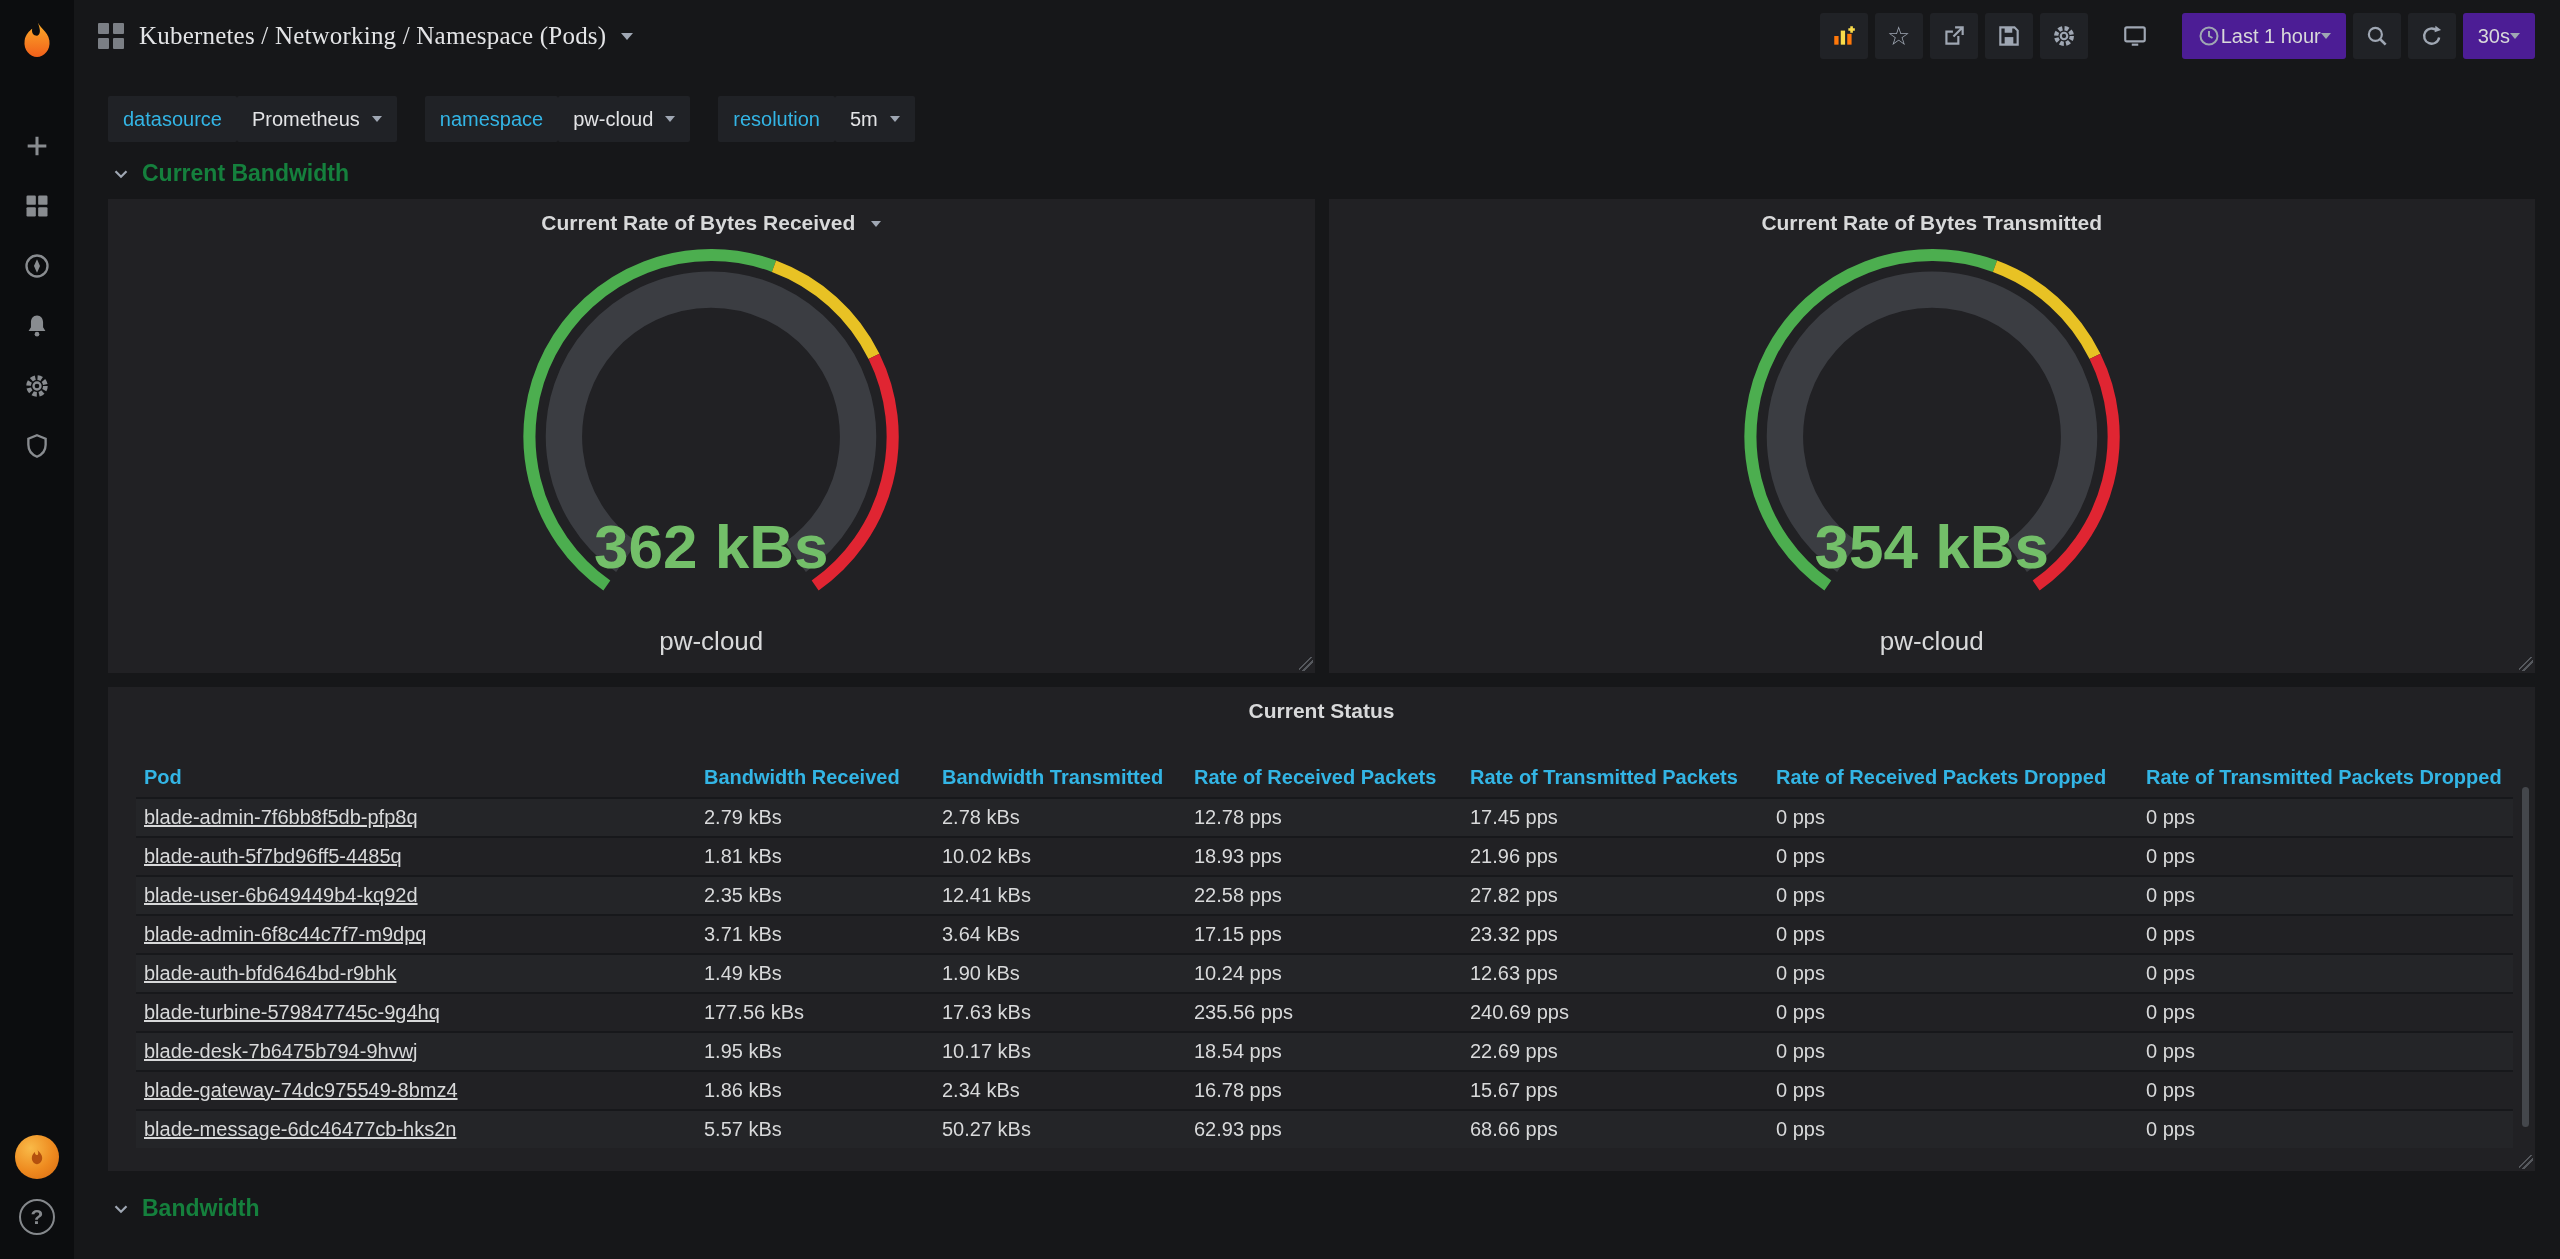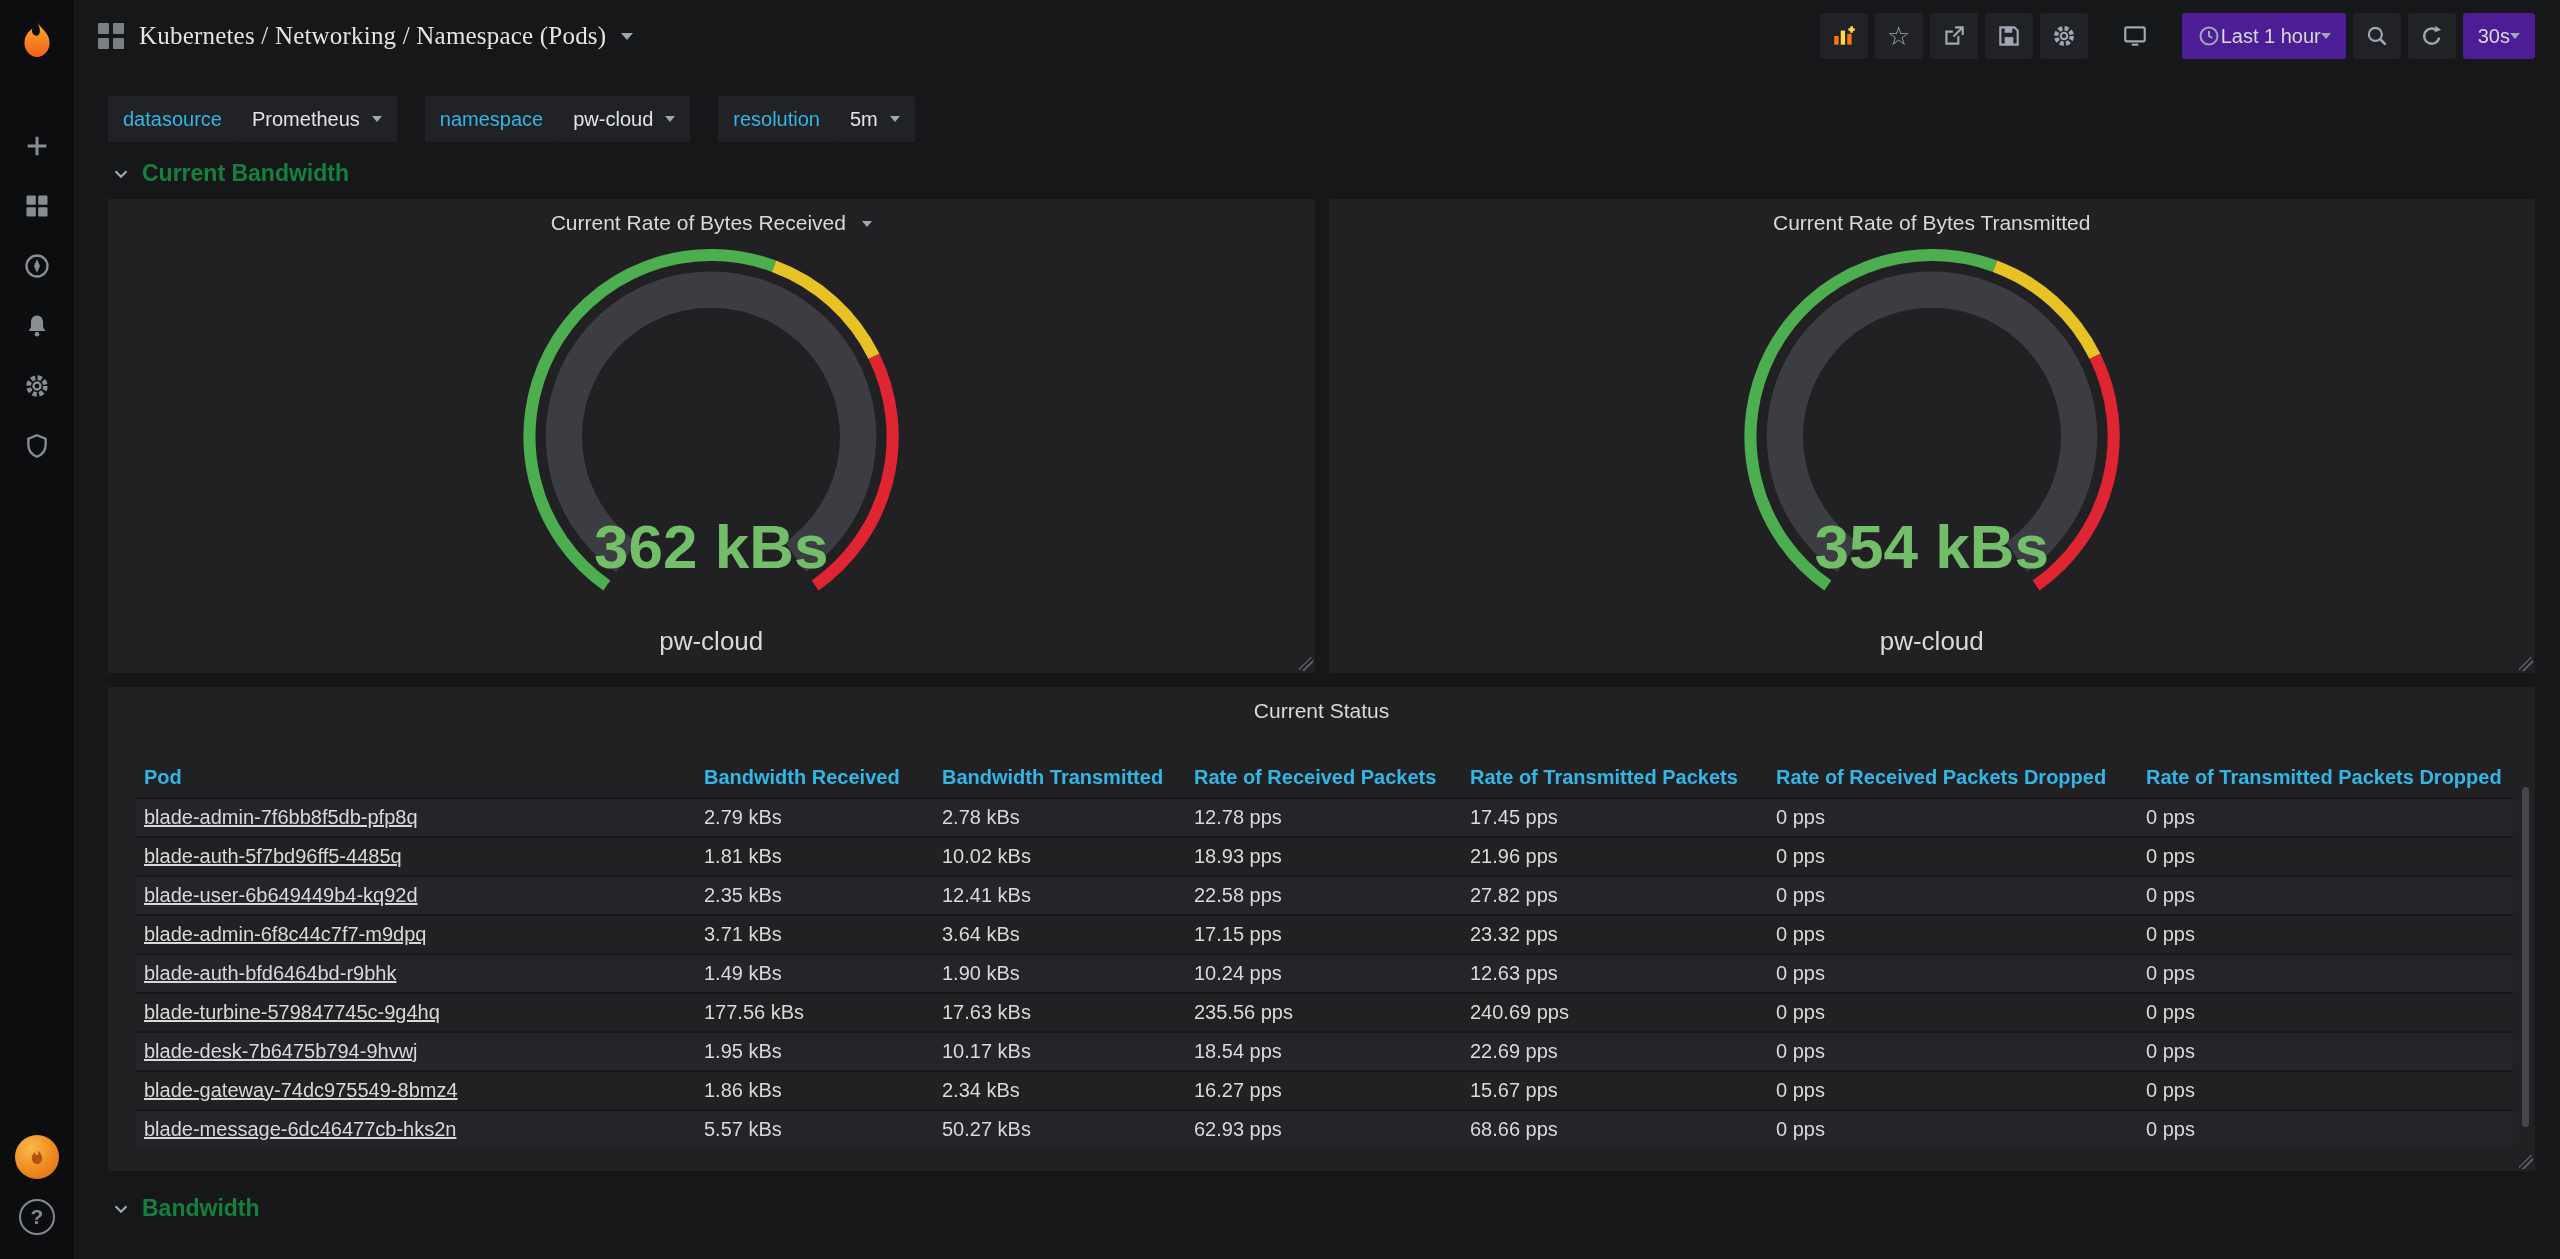--- a/index.html
+++ b/index.html
@@ -49,21 +49,21 @@
   .var-label { height:46px; display:flex; align-items:center; padding:0 15px; background:#202226; color:#33b5e5; font-size:20px; border-radius:2px; }
   .var-value { height:46px; display:flex; align-items:center; gap:12px; padding:0 15px; background:#202226; color:#e3e4e6; font-size:20px; border-radius:2px; cursor:pointer; }
 
   .section-head { display:flex; align-items:center; gap:10px; padding:18px 0 12px 2px; cursor:pointer; }
   .section-head svg { width:22px; height:22px; color:#9fa7b3; }
   .section-title { font-size:23px; font-weight:700; color:#15803d; }
 
   .row-gauges { display:flex; gap:14px; }
   .panel { background:#212124; position:relative; }
   .gauge-panel { flex:1; height:474px; }
-  .panel-title { position:absolute; top:12px; left:0; right:0; text-align:center; font-size:21px; font-weight:400; color:#d8d9da; cursor:pointer; }
+  .panel-title { position:absolute; top:12px; left:0; right:0; text-align:center; font-size:21px; font-weight:700; color:#d8d9da; cursor:pointer; }
   .panel-title .caret { margin-left:10px; vertical-align:middle; }
   .gauge-body { position:absolute; top:30px; left:0; right:0; display:flex; justify-content:center; }
   .gauge-body svg { width:450px; height:372px; }
   .gauge-value { position:absolute; top:312px; left:0; right:0; text-align:center; font-size:62px; font-weight:700; color:#73bf69; }
   .gauge-label { position:absolute; bottom:16px; left:0; right:0; text-align:center; font-size:26px; color:#d8d9da; }
 
   .resize-corner {
     position:absolute; right:2px; bottom:2px; width:14px; height:14px; cursor:nwse-resize;
     background:
       linear-gradient(135deg, transparent 0 8px, #55585d 8px 9.5px, transparent 9.5px 12px, #55585d 12px 13.5px, transparent 13.5px);
@@ -378,21 +378,21 @@
                 <td>10.17 kBs</td>
                 <td>18.54 pps</td>
                 <td>22.69 pps</td>
                 <td>0 pps</td>
                 <td>0 pps</td>
               </tr>
               <tr>
                 <td><a class="pod-link">blade-gateway-74dc975549-8bmz4</a></td>
                 <td>1.86 kBs</td>
                 <td>2.34 kBs</td>
-                <td>16.27 pps</td>
+                <td>16.78 pps</td>
                 <td>15.67 pps</td>
                 <td>0 pps</td>
                 <td>0 pps</td>
               </tr>
               <tr>
                 <td><a class="pod-link">blade-message-6dc46477cb-hks2n</a></td>
                 <td>5.57 kBs</td>
                 <td>50.27 kBs</td>
                 <td>62.93 pps</td>
                 <td>68.66 pps</td>

